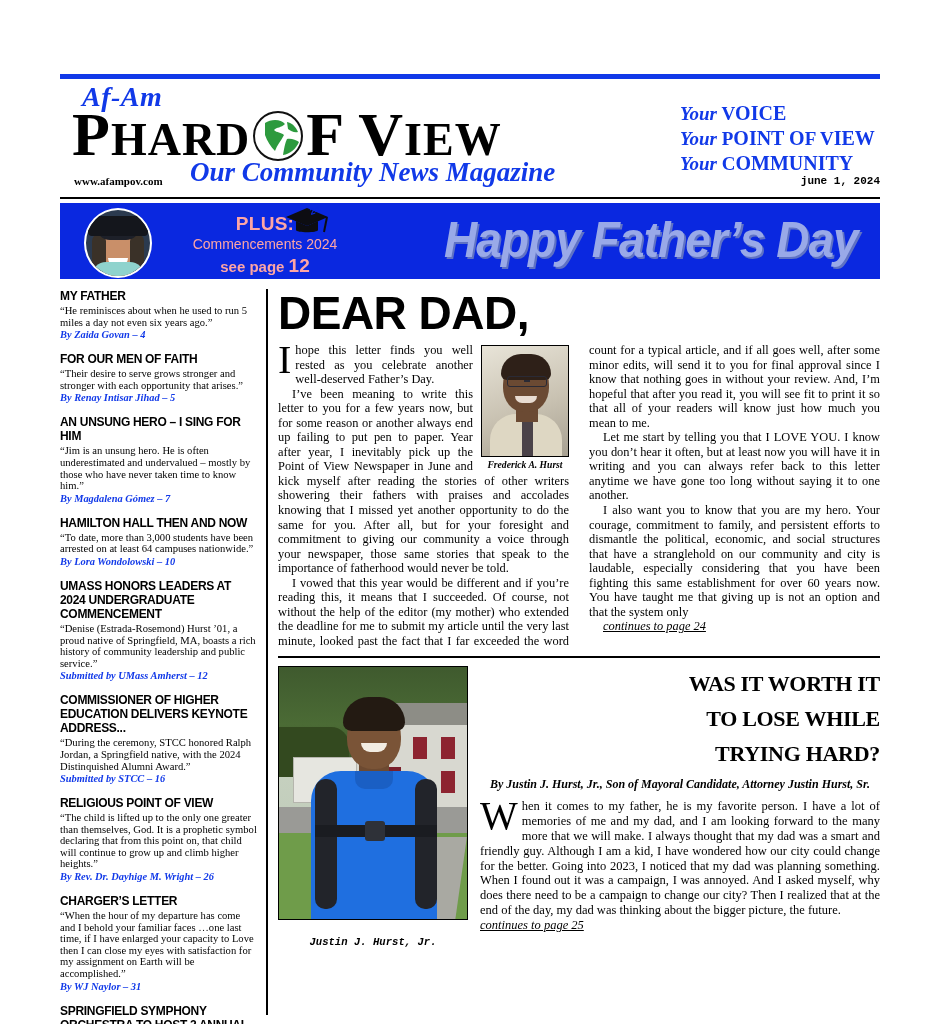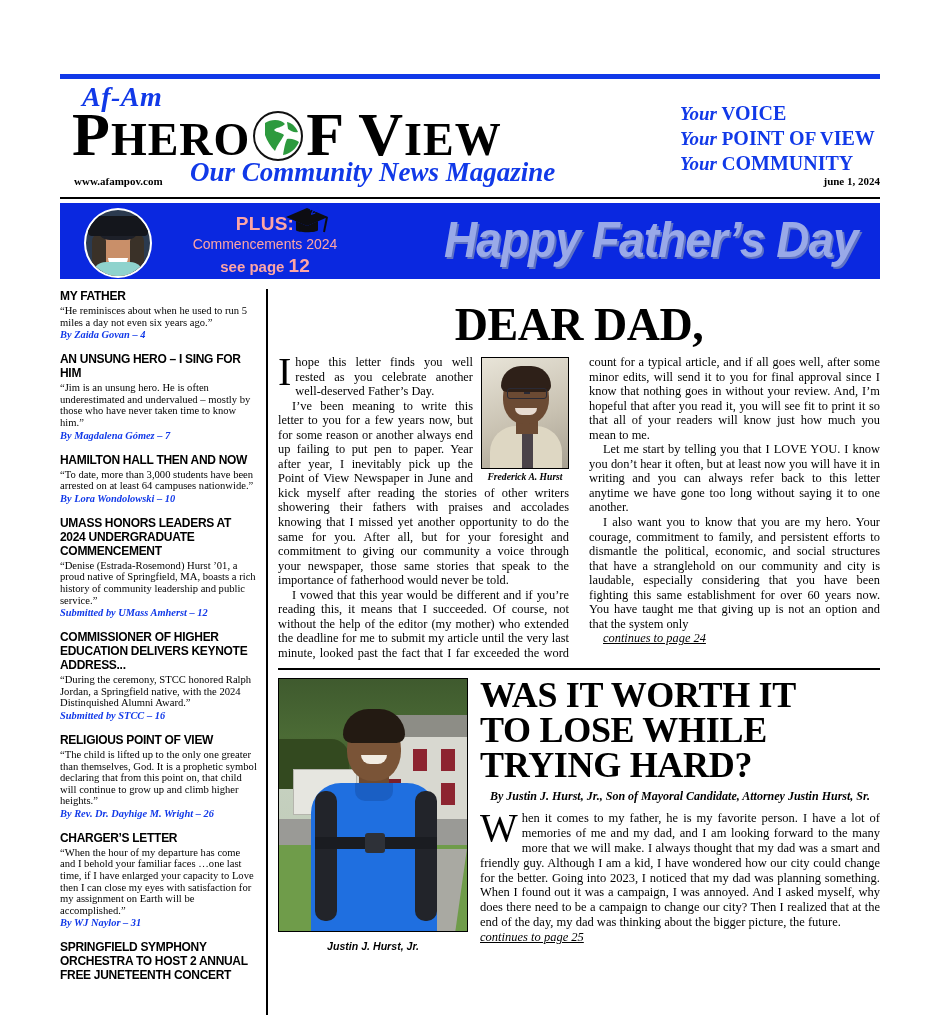--- a/index.html
+++ b/index.html
@@ -44,21 +44,21 @@
   }
   .slogan i{font-style:italic;}
   .slogan .sm{font-size:20px;}
   .urlline{position:relative;height:18px;}
   .site-url{
     position:absolute;left:14px;top:0;
     font-family:"Liberation Serif", serif;font-weight:bold;font-size:11px;
   }
   .issue-date{
     position:absolute;right:0;top:0;
-    font-family:Liberation Serif, serif;font-weight:bold;font-size:11px;padding-left:35px;
+    font-family:Liberation Mono, monospace;font-weight:bold;font-size:11px;padding-left:35px;
   }
   .rule-thin{height:2px;background:#000;margin-top:4px;}
 
   
   .banner{
     position:relative;height:76px;background:#0a28e0;margin-top:4px;overflow:hidden;
   }
   .grad-photo{
     position:absolute;left:24px;top:5px;width:64px;height:66px;border-radius:50%;
     border:2px solid #ffffff;overflow:hidden;background:#2b3a4f;
@@ -104,23 +104,23 @@
     font-size:10.6px;line-height:11.6px;
   }
   .idx-by{
     font-family:"Liberation Serif", serif;
     font-style:italic;font-weight:bold;font-size:10.4px;line-height:12px;
     color:#1139e8;margin-top:1px;
   }
 
   
   .headline-dear{
-    font-family:Liberation Serif, serif;
+    font-family:Liberation Sans, sans-serif;
     font-weight:bold;font-size:46px;line-height:48px;
-    text-align:center;letter-spacing:-.5px;margin:12px 0 6px 0;
+    text-align:left;letter-spacing:-.5px;margin:0 0 6px 0;
   }
   .art1{position:relative;}
   .art1 .cols{column-count:2;column-gap:20px;column-rule:none;}
   .art1 p{
     margin:0;text-align:justify;
     font-family:"Liberation Serif", serif;
     font-size:12.4px;line-height:14.55px;
     text-indent:14px;
     -webkit-hyphens:auto;hyphens:auto;
   }
@@ -149,21 +149,21 @@
   .pf-smile{position:absolute;left:33px;top:50px;width:22px;height:7px;border-radius:0 0 14px 14px;background:#e8dcd2;}
   .pf-shirt{position:absolute;left:8px;bottom:0;width:72px;height:42px;background:#ded7c3;border-radius:26px 26px 0 0;}
   .pf-tie{position:absolute;left:40px;bottom:0;width:11px;height:34px;background:#4a4248;}
   .pf-neck{position:absolute;left:34px;top:60px;width:22px;height:16px;background:#6b4a33;}
 
   
   .rule-art{height:2px;background:#000;margin:8px 0 8px 0;}
   .art2{display:flex;gap:12px;}
   .photo-justin{width:190px;flex:0 0 190px;}
   .pj-img{width:188px;height:252px;border:1px solid #000;position:relative;overflow:hidden;}
-  .pj-cap{text-align:center;font-family:Liberation Sans, sans-serif;font-style:italic;font-weight:bold;font-size:10.6px;margin-top:8px;}
+  .pj-cap{text-align:center;font-family:Liberation Mono, monospace;font-style:italic;font-weight:bold;font-size:10.6px;margin-top:16px;}
   .pj-sky{position:absolute;inset:0;background:linear-gradient(#cfd8c9,#b9c6b2);}
   .pj-trees{position:absolute;left:0;top:0;width:100%;height:96px;background:linear-gradient(180deg,#3f5a2e,#4b6b35 60%,#3c5528);}
   .pj-tree2{position:absolute;left:0;top:60px;width:70px;height:50px;background:#33491f;border-radius:0 18px 0 0;}
   .pj-house{position:absolute;right:0;top:52px;width:110px;height:92px;background:#d8d8d0;}
   .pj-roof{position:absolute;right:0;top:36px;width:110px;height:22px;background:#8d8d86;}
   .pj-win1{position:absolute;right:12px;top:70px;width:14px;height:22px;background:#8d2430;}
   .pj-win2{position:absolute;right:40px;top:70px;width:14px;height:22px;background:#8d2430;}
   .pj-win3{position:absolute;right:12px;top:104px;width:14px;height:22px;background:#8d2430;}
   .pj-door{position:absolute;right:66px;top:100px;width:20px;height:34px;background:#7a1f2a;}
   .pj-gar{position:absolute;left:14px;top:90px;width:62px;height:44px;background:#e6e6e0;border:1px solid #b5b5ad;}
@@ -175,22 +175,22 @@
   .pj-neck{position:absolute;left:80px;top:92px;width:30px;height:22px;background:#6d4a31;}
   .pj-head{position:absolute;left:68px;top:38px;width:54px;height:64px;border-radius:50% 50% 46% 46%;background:#7a5437;}
   .pj-hair{position:absolute;left:64px;top:30px;width:62px;height:34px;border-radius:30px 30px 10px 10px;background:#231a12;}
   .pj-smile{position:absolute;left:82px;top:76px;width:26px;height:9px;border-radius:0 0 16px 16px;background:#f2ece2;}
   .pj-strapl{position:absolute;left:36px;top:112px;width:22px;height:130px;background:#22242a;border-radius:10px;}
   .pj-strapr{position:absolute;right:30px;top:112px;width:22px;height:130px;background:#22242a;border-radius:10px;}
   .pj-chest{position:absolute;left:36px;top:158px;width:122px;height:12px;background:#1a1c21;}
   .pj-buckle{position:absolute;left:86px;top:154px;width:20px;height:20px;background:#2e3138;border-radius:3px;}
   .headline-2{
     font-family:"Liberation Serif", serif;
-    font-weight:bold;font-size:36px;line-height:35px;
-    text-align:left;letter-spacing:-.3px;margin:0;
+    font-weight:bold;font-size:22px;line-height:35px;
+    text-align:right;letter-spacing:-.3px;margin:0;
   }
   .byline-2{
     font-family:"Liberation Serif", serif;font-style:italic;font-weight:bold;
     font-size:12px;text-align:center;margin:6px 0 7px 0;
   }
   .art2 .txt p{
     margin:0;text-align:justify;
     font-family:"Liberation Serif", serif;
     font-size:12.5px;line-height:14.8px;text-indent:0;
     -webkit-hyphens:auto;hyphens:auto;
@@ -207,21 +207,21 @@
 <div class="page">
 
   <div class="rule-top"></div>
 
   <div class="masthead">
 
     <div class="af-am">Af-Am</div>
 
     <div class="logo-wrap">
       <div class="logo-line">
-        <span class="sc">P<span class="lc">HERO</span></span><span class="globe"><svg viewBox="0 0 54 54" width="54" height="54" aria-hidden="true">
+        <span class="sc">P<span class="lc">HARD</span></span><span class="globe"><svg viewBox="0 0 54 54" width="54" height="54" aria-hidden="true">
             <circle cx="27" cy="27" r="24" fill="#ffffff" stroke="#111111" stroke-width="2"></circle>
             <path d="M14 14 C20 10 30 10 34 15 C30 19 26 18 23 21 C26 24 30 23 33 26 C30 32 26 36 24 42 C20 38 16 32 14 26 Z" fill="#2d9a3e"></path>
             <path d="M36 13 C41 14 45 18 47 23 C43 24 40 22 37 20 Z" fill="#2d9a3e"></path>
             <path d="M36 30 C40 29 45 31 48 33 C45 40 39 45 32 46 C33 40 34 34 36 30 Z" fill="#2d9a3e"></path>
             <path d="M6 27 C6 20 9 14 14 11 L14 43 C9 40 6 34 6 27 Z" fill="none"></path>
           </svg></span><span class="sc">F</span> <span class="sc">V<span class="lc">IEW</span></span>
       </div>
     </div>
 
     <div class="tagline-main">Our Community News Magazine</div>
@@ -273,20 +273,25 @@
   <div class="content">
 
     <div class="sidebar">
 
       <div class="idx">
         <div class="idx-title">MY FATHER</div>
         <div class="idx-quote">“He reminisces about when he used to run 5 miles a day not even six years ago.”</div>
         <div class="idx-by">By Zaida Govan – 4</div>
       </div>
 
+      <div class="idx">
+        <div class="idx-title">FOR OUR MEN OF FAITH</div>
+        <div class="idx-quote">“Their desire to serve grows stronger and stronger with each opportunity that arises.”</div>
+        <div class="idx-by">By Renay Intisar Jihad – 5</div>
+      </div>
 
       <div class="idx">
         <div class="idx-title">AN UNSUNG HERO – I SING FOR HIM</div>
         <div class="idx-quote">“Jim is an unsung hero. He is often underestimated and undervalued – mostly by those who have never taken time to know him.”</div>
         <div class="idx-by">By Magdalena Gómez – 7</div>
       </div>
 
       <div class="idx">
         <div class="idx-title">HAMILTON HALL THEN AND NOW</div>
         <div class="idx-quote">“To date, more than 3,000 students have been arrested on at least 64 campuses nationwide.”</div>

